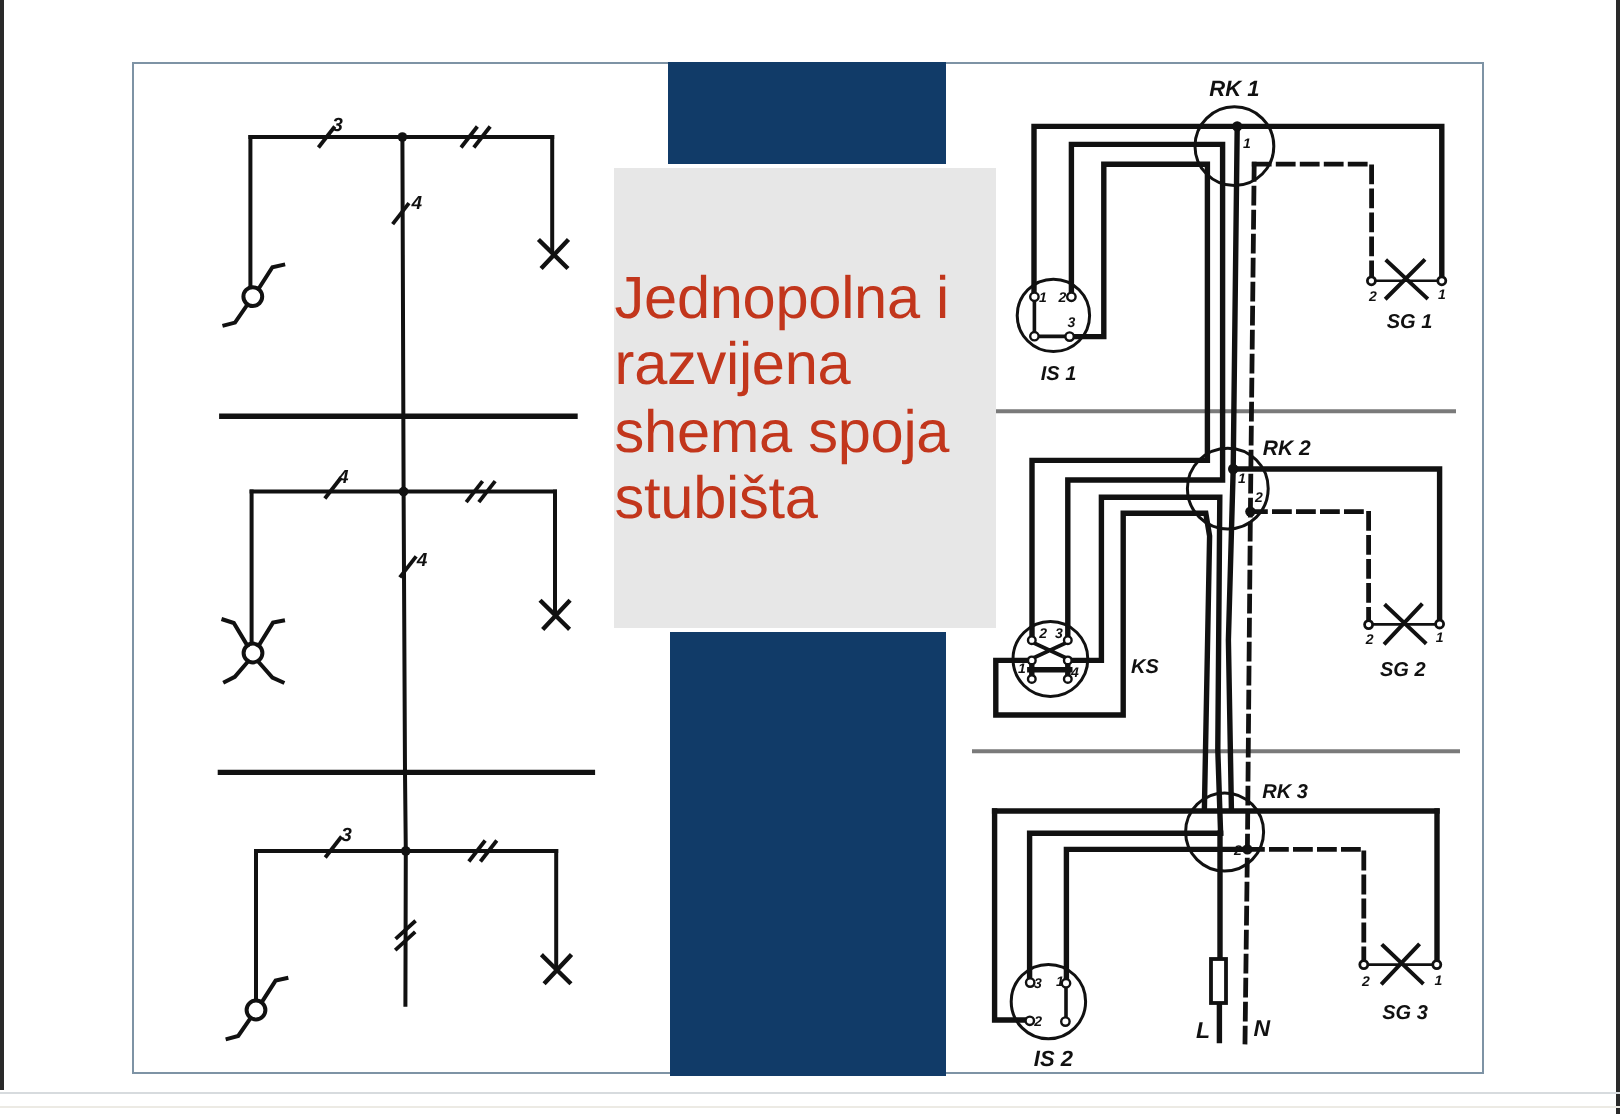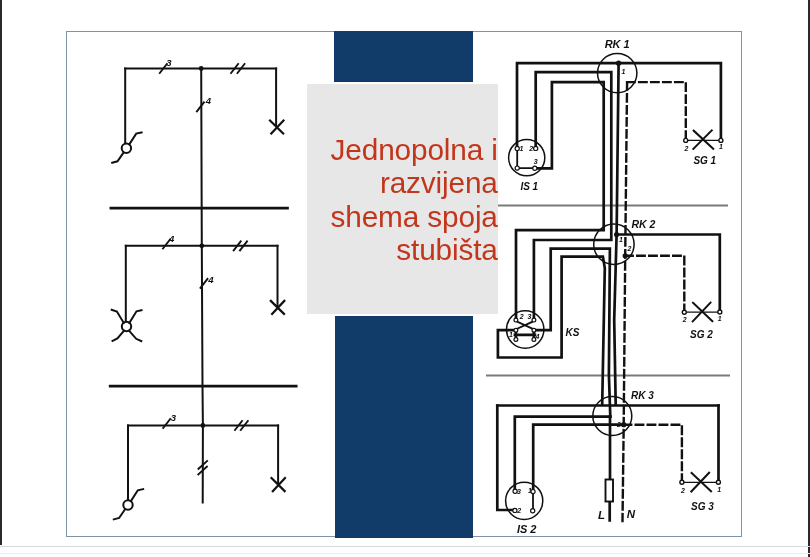--- a/index.html
+++ b/index.html
@@ -13,21 +13,21 @@
 <div id="page">
 
   <div class="abs" style="left:65.9px;top:30.7px;width:674.6px;height:504px;border:1px solid #7e93a5;"></div>
 
   <div class="abs" style="left:334.1px;top:30.7px;width:138.7px;height:51.6px;background:#113b68;"></div>
 
   <div class="abs" style="left:334.5px;top:315.9px;width:138px;height:222.1px;background:#113b68;"></div>
 
   <div class="abs" style="left:307.3px;top:84px;width:190.5px;height:229.5px;background:#e7e7e7;"></div>
 
-  <div class="abs" style="left:307.3px;top:133.1px;width:190.5px;text-align:right;color:#c2361c;
+  <div class="abs" style="left:307.3px;top:133.1px;width:190.5px;text-align:left;color:#c2361c;
        font-size:29.8px;line-height:33.35px;letter-spacing:-0.15px;white-space:nowrap;">Jednopolna i<br>razvijena<br>shema spoja<br>stubišta</div>
 
   <svg class="abs" style="left:0;top:0;" width="810" height="557" viewBox="0 0 810 557" fill="none" stroke="#111" stroke-linecap="square">
 
     <g stroke-width="2">
 
       <path d="M125.2,68.5 H276.1"></path>
 
       <path d="M125.2,68.5 V142.6"></path>
 

